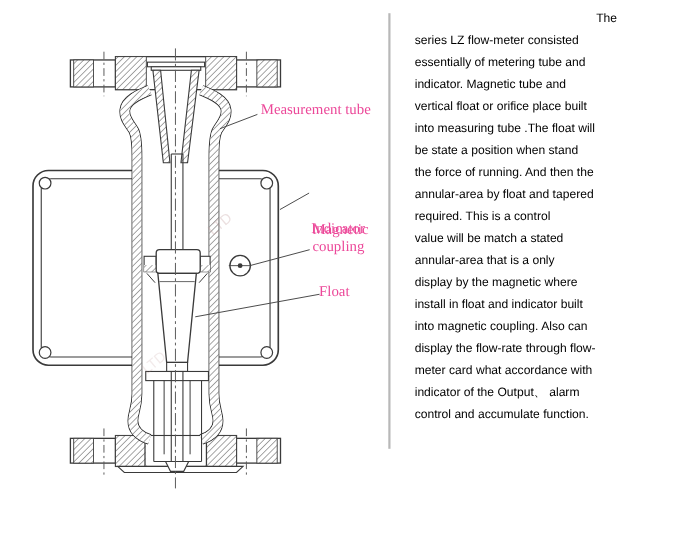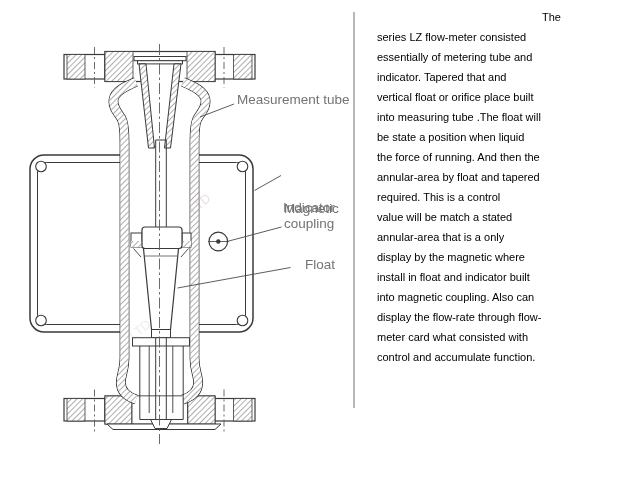--- a/index.html
+++ b/index.html
@@ -1,26 +1,26 @@
 <!DOCTYPE html>
 <html><head>
 <meta charset="utf-8">
 <style>
   html,body{margin:0;padding:0;background:#ffffff;}
   #page{position:relative;width:625px;height:500px;background:#ffffff;overflow:hidden;
         font-family:"Liberation Sans",sans-serif;}
   
   #diagram{position:absolute;left:0;top:0;width:360px;height:500px;}
   #diagram svg{position:absolute;left:0;top:0;}
-  .dlabel{position:absolute;font-family:Liberation Sans, sans-serif;font-size:13.5px;
-          line-height:15px;color:#737373;white-space:nowrap;}
+  .dlabel{position:absolute;font-family:Liberation Serif, serif;font-size:13.5px;
+          line-height:15px;color:#ec4899;white-space:nowrap;}
   #lbl-mt{left:237px;top:92px;}
   #lbl-ind{left:283px;top:164px;margin-top:36px;}
   #lbl-mc{left:284px;top:201px;width:62px;white-space:normal;}
-  #lbl-float{left:305px;top:257px;}
+  #lbl-float{left:290px;top:257px;}
   .watermark{position:absolute;font-family:"Liberation Sans",sans-serif;font-size:13px;
              color:#b98f8f;transform:rotate(-40deg);pointer-events:none;}
   #wm1{left:188px;top:196px;opacity:0.28;}
   #wm2{left:128px;top:322px;opacity:0.18;}
   
   #divider{position:absolute;left:353px;top:12px;width:2px;height:396px;background:#b8b8b8;}
   
   #description{position:absolute;left:377px;top:7px;width:246px;
                font-size:11px;line-height:20px;color:#000000;}
   #description .text-line{height:20px;white-space:nowrap;}
@@ -144,30 +144,31 @@
     <div class="dlabel" id="lbl-mc">Magnetic coupling</div>
     <div class="dlabel" id="lbl-float">Float</div>
   </div>
 
   <div id="divider"></div>
 
   <div id="description">
       <div class="text-line">The</div>
       <div class="text-line">series LZ flow-meter consisted</div>
       <div class="text-line">essentially of metering tube and</div>
-      <div class="text-line">indicator. Tapered that and</div>
+      <div class="text-line">indicator. Magnetic tube and</div>
       <div class="text-line">vertical float or orifice place built</div>
       <div class="text-line">into measuring tube .The float will</div>
-      <div class="text-line">be state a position when liquid</div>
+      <div class="text-line">be state a position when stand</div>
       <div class="text-line">the force of running. And then the</div>
       <div class="text-line">annular-area by float and tapered</div>
       <div class="text-line">required. This is a control</div>
       <div class="text-line">value will be match a stated</div>
       <div class="text-line">annular-area that is a only</div>
       <div class="text-line">display by the magnetic where</div>
       <div class="text-line">install in float and indicator built</div>
       <div class="text-line">into magnetic coupling. Also can</div>
       <div class="text-line">display the flow-rate through flow-</div>
-      <div class="text-line">meter card what consisted with</div>
+      <div class="text-line">meter card what accordance with</div>
+      <div class="text-line">indicator of the Output、 alarm</div>
       <div class="text-line">control and accumulate function.</div>
     </div>
 
 </div>
 
 </body></html>

